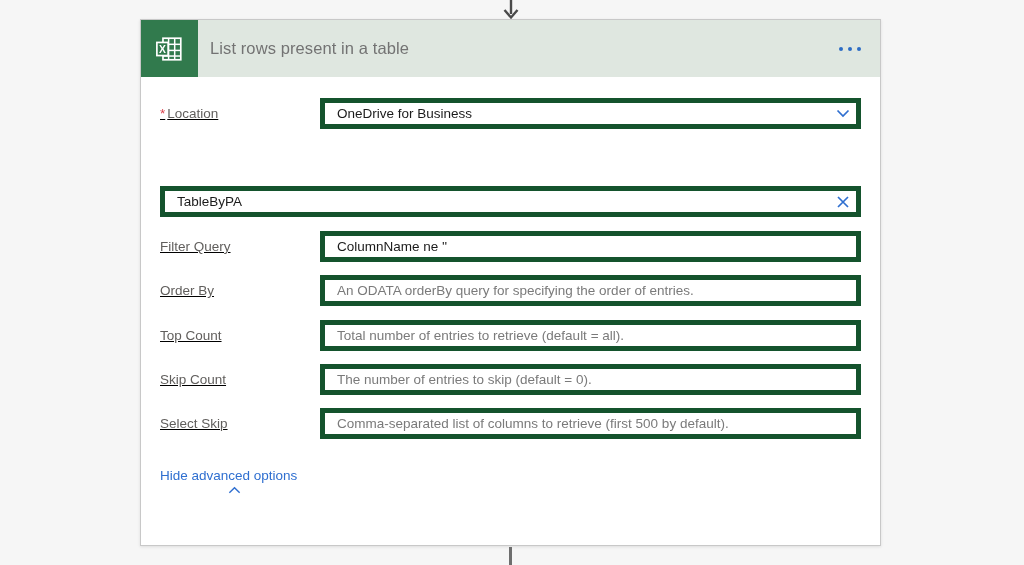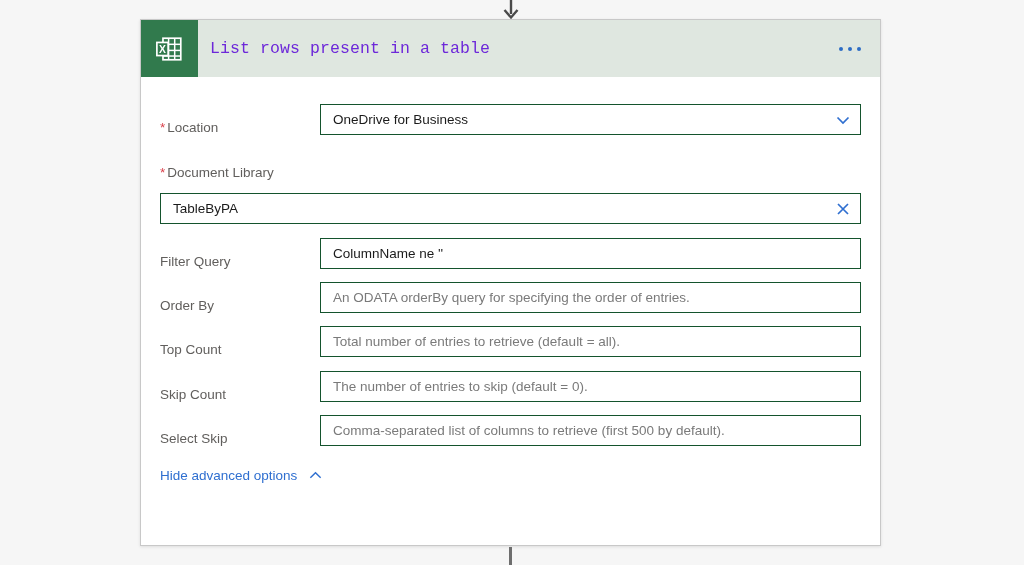--- a/index.html
+++ b/index.html
@@ -67,24 +67,23 @@
     display: flex;
     align-items: center;
     justify-content: center;
     flex: 0 0 auto;
   }
   .excel-icon { width: 30px; height: 30px; display:block; }
 
   .card-title {
     margin-left: 12px;
     font-size: 16.5px;
-    color: #6d28d9;
+    color: #737373;
     letter-spacing: 0.1px;
     white-space: nowrap;
-    font-family: Liberation Mono, monospace;
   }
   .ellipsis-menu {
     position: absolute;
     right: 17px;
     top: 50%;
     transform: translateY(-50%);
     display: flex;
     gap: 5px;
     padding: 6px 2px;
     cursor: pointer;
@@ -94,22 +93,23 @@
     background: #2c6cc4;
     display: block;
   }
 
   
   .card-body {
     padding: 14px 19px 0 19px;
   }
   .field-row {
     display: flex;
-    align-items: flex-end;
+    align-items: center;
     height: 44.4px;
+    text-decoration: underline;
   }
   .field-label {
     width: 160px;
     flex: 0 0 160px;
     font-size: 13.5px;
     color: #605e5c;
     white-space: nowrap;
     padding-right: 6px;
     box-sizing: border-box;
   }
@@ -120,21 +120,21 @@
   }
   .field-control {
     position: relative;
     flex: 1 1 auto;
     height: 31px;
   }
   .field-input {
     width: 100%;
     height: 31px;
     box-sizing: border-box;
-    border: 1px solid #14532d;
+    border: 5px solid #14532d;
     background: #ffffff;
     font-family: "Liberation Sans", sans-serif;
     font-size: 13.5px;
     color: #1b1b1b;
     padding: 0 34px 0 12px;
     outline: none;
     border-radius: 0;
   }
   .field-input::placeholder {
     color: #7a7a7a;
@@ -155,20 +155,21 @@
     justify-content: center;
   }
 
   
   .advanced-row {
     display: flex;
     align-items: center;
     margin: 22px 0 0 19px;
     width: fit-content;
     cursor: pointer;
+    flex-direction: column;
   }
   .advanced-label {
     color: #2f6fd0;
     font-size: 13.5px;
   }
   .chevron-up-icon {
     margin-left: 11px;
     width: 15px;
     height: 15px;
     display: block;
@@ -215,21 +216,20 @@
         <input class="field-input" type="text" value="OneDrive for Business" style="">
         <span class="control-icon">
           <svg viewBox="0 0 18 18" width="18" height="18">
               <path d="M3.5 6.5 L9 12 L14.5 6.5" stroke="#2f6fd0" stroke-width="1.7" fill="none"></path>
             </svg>
         </span>
       </div>
     </div>
 
     <div class="field-row">
-      <div class="field-label"><span class="req-asterisk">*</span><span>Document Library</span></div>
     </div>
 
 
     <div class="field-row">
       <div class="field-control">
         <input class="field-input" type="text" value="TableByPA" style="">
         <span class="control-icon">
           <svg viewBox="0 0 18 18" width="18" height="18">
             <path d="M4 4 L14 14 M14 4 L4 14" stroke="#2f6fd0" stroke-width="1.7" fill="none"></path>
           </svg>

